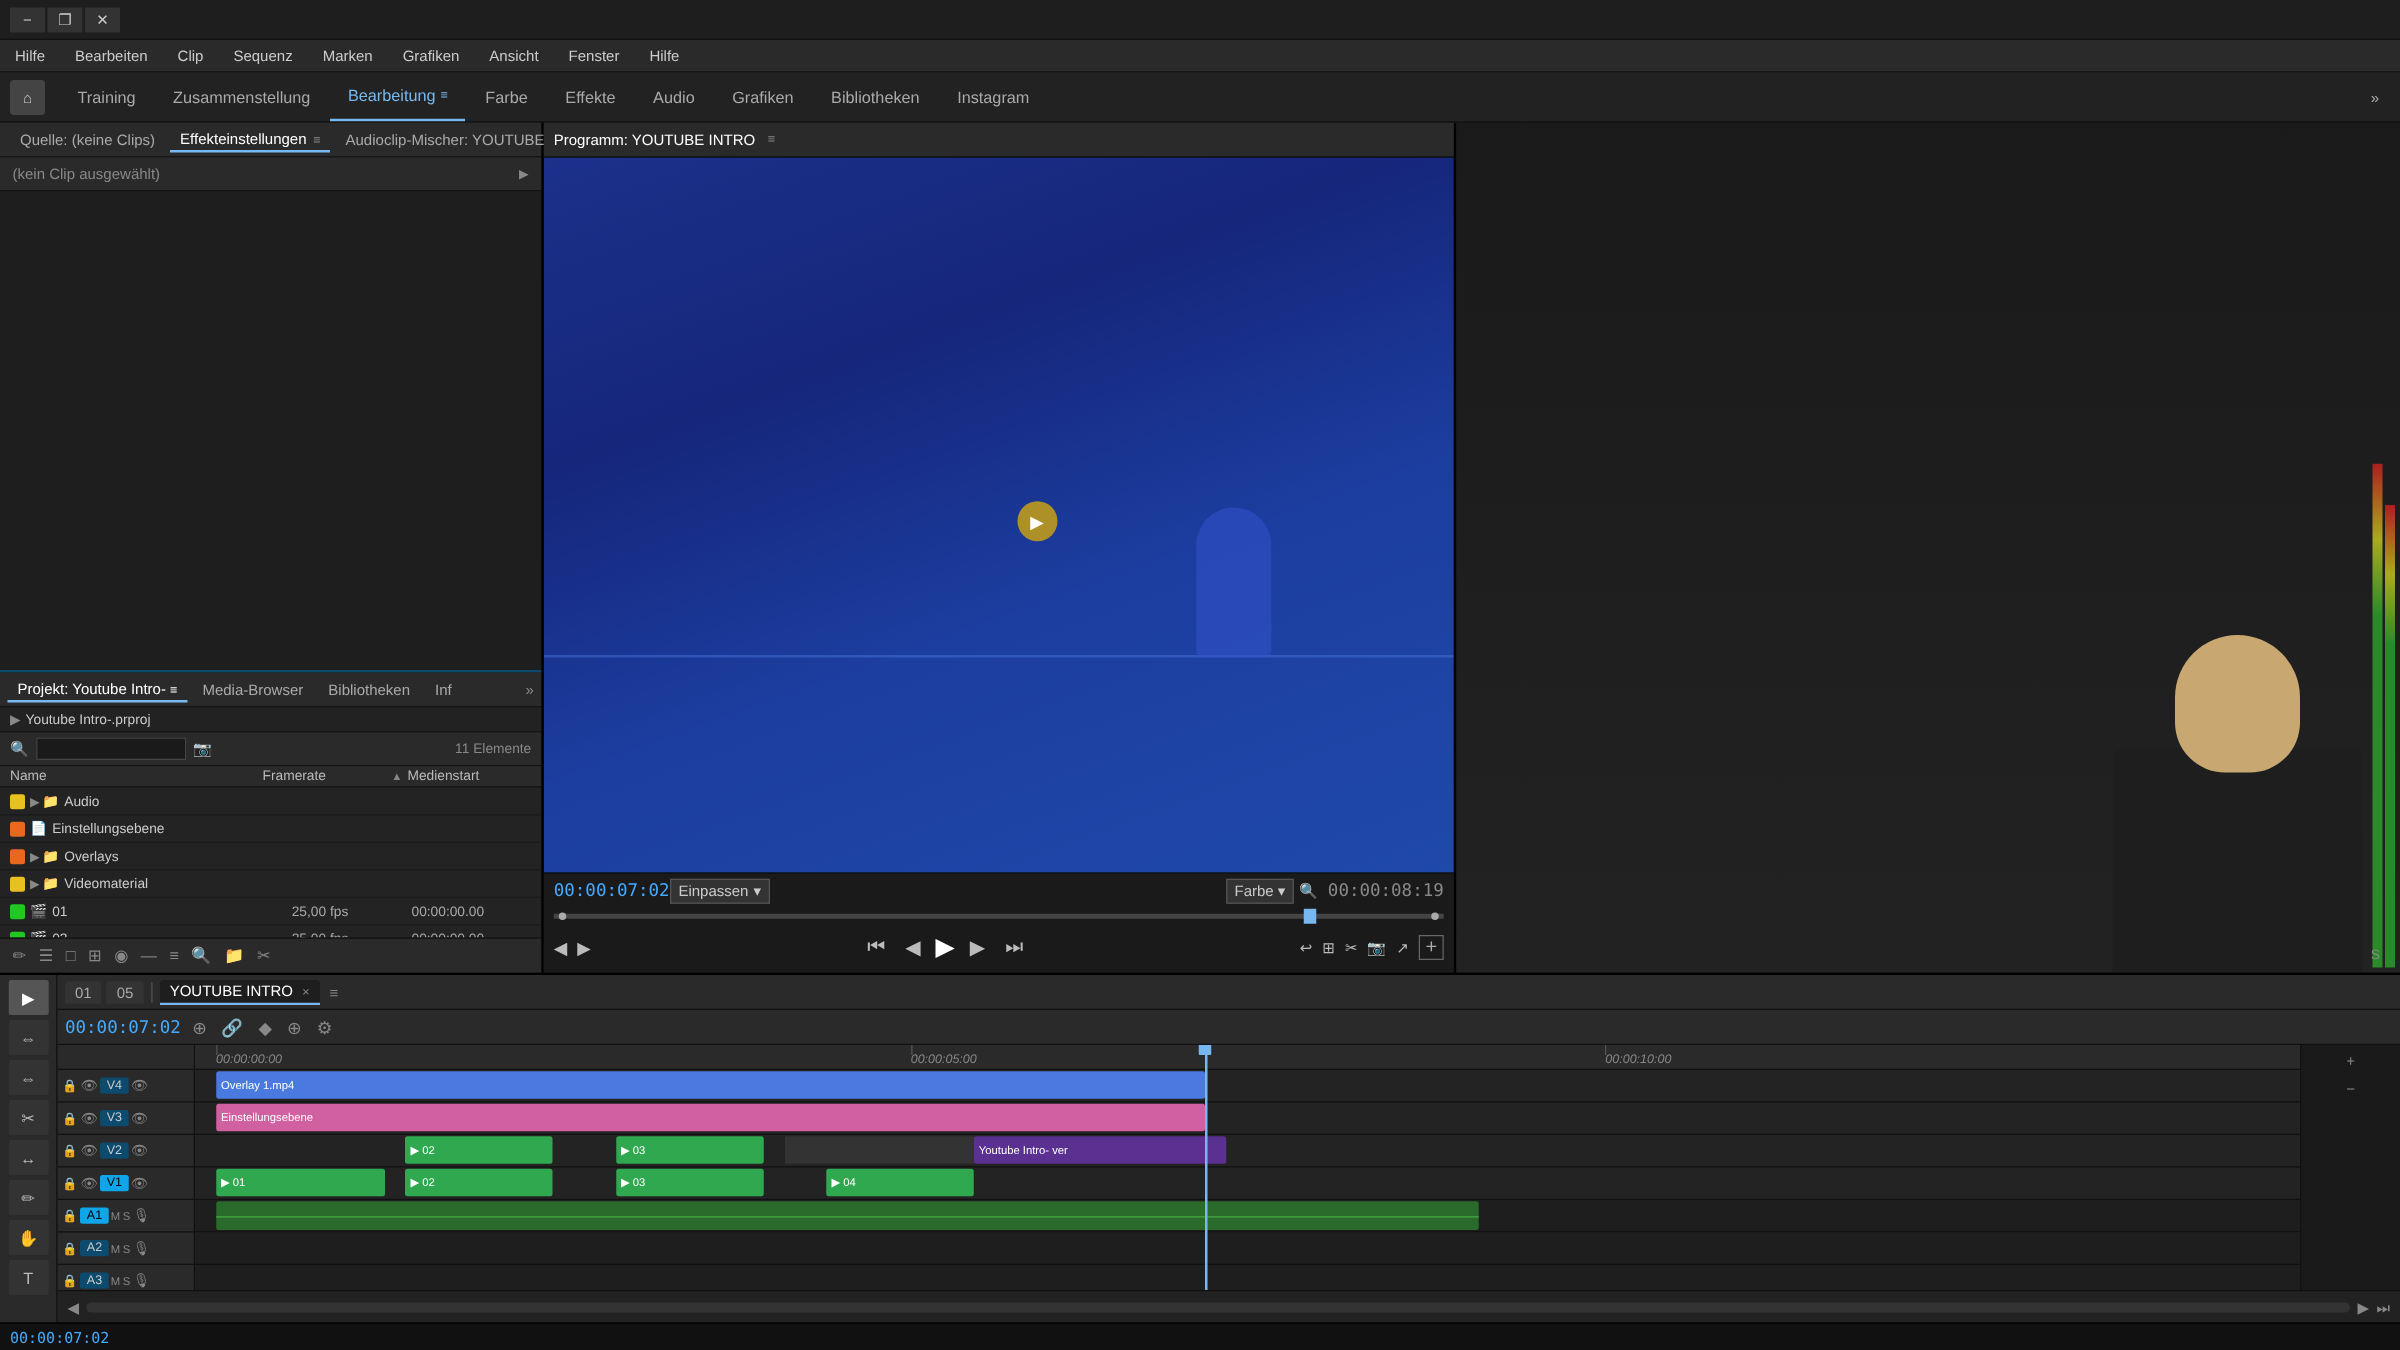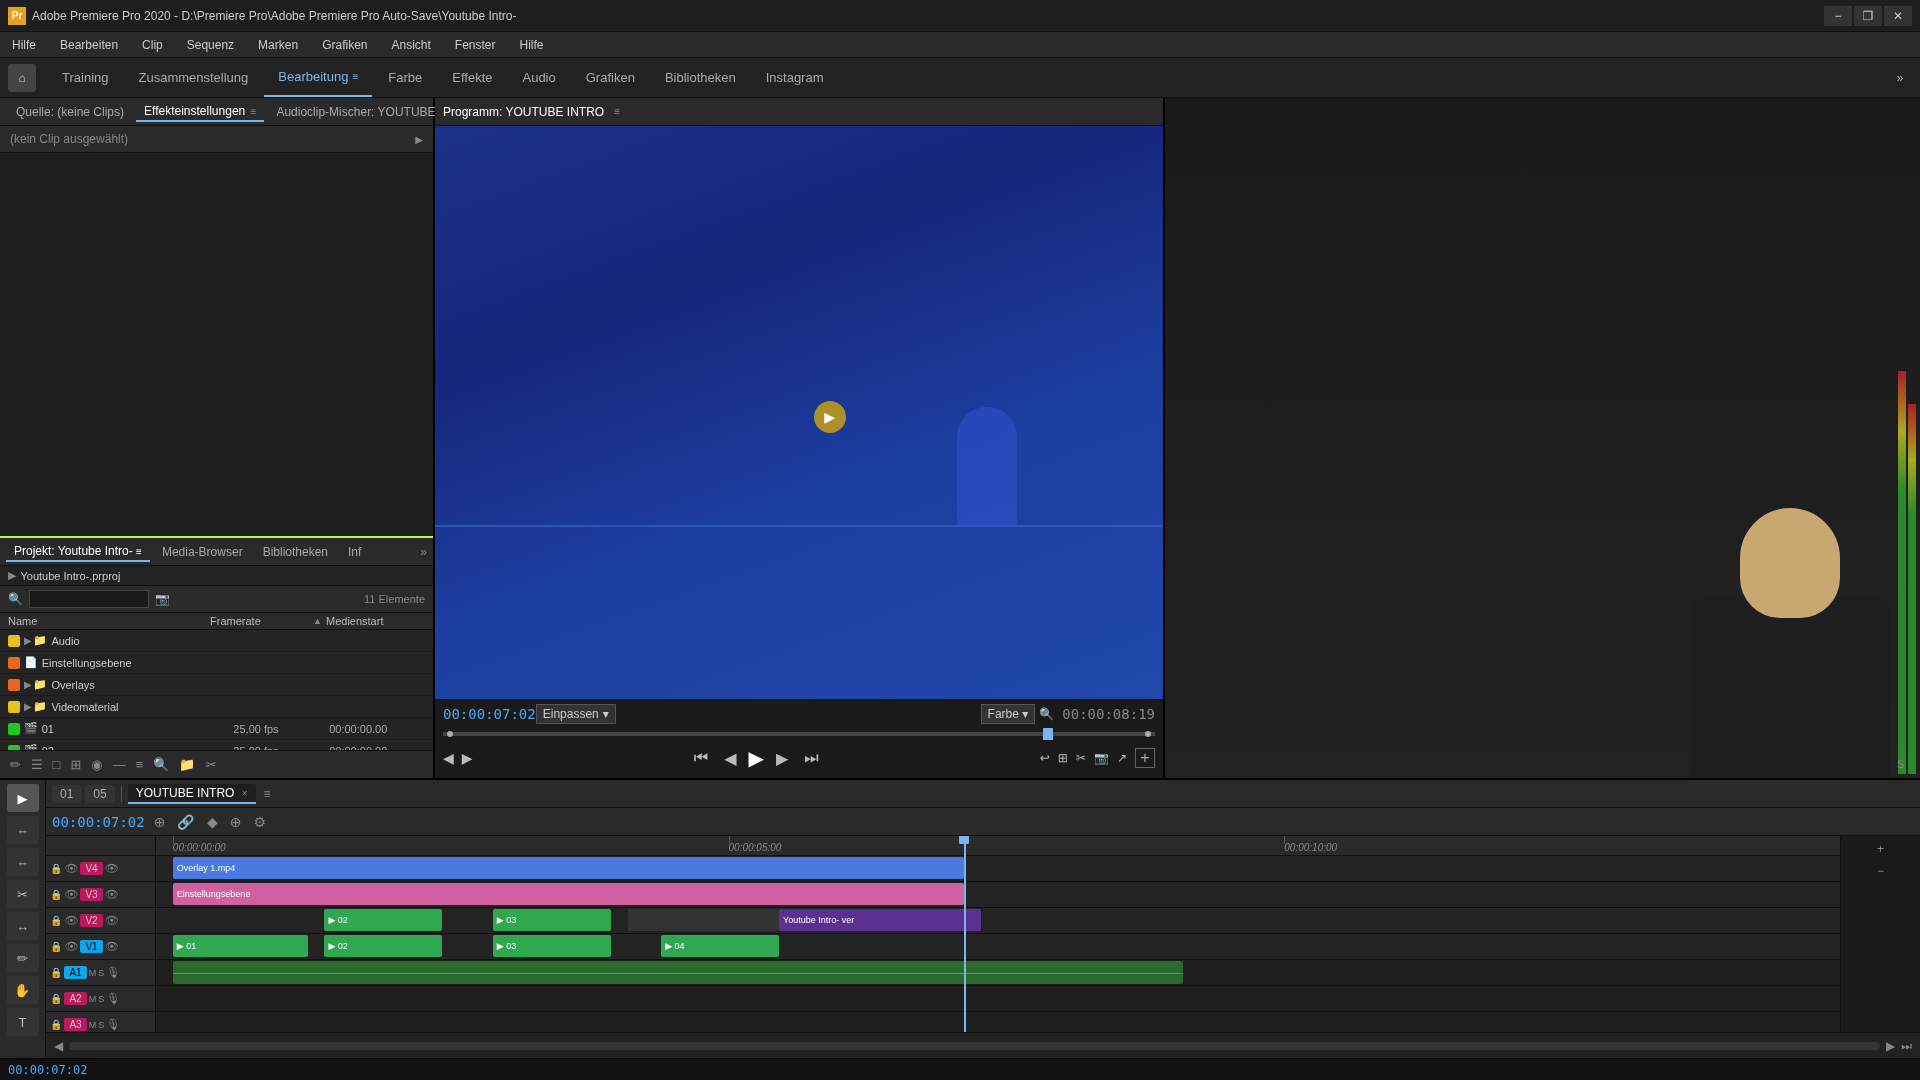--- a/index.html
+++ b/index.html
@@ -463,21 +463,21 @@
       height: 26px;
       display: flex;
       align-items: center;
       padding: 0 4px;
       border-bottom: 1px solid #111;
       gap: 2px;
     }
     .track-lock { color: #666; font-size: 10px; cursor: pointer; }
     .track-visibility { color: #888; font-size: 11px; cursor: pointer; }
     .track-name-badge {
-      background: #be185d;
+      background: #0c4a6e;
       color: #ccc;
       font-size: 10px;
       padding: 1px 5px;
       border-radius: 2px;
       cursor: pointer;
     }
     .track-name-badge.active { background: #0ea5e9; color: #000; }
     .track-mute { color: #888; font-size: 9px; cursor: pointer; }
     .track-solo { color: #888; font-size: 9px; cursor: pointer; }
     .track-mic { color: #888; font-size: 11px; cursor: pointer; }
@@ -693,24 +693,20 @@
       position: relative;
       overflow: hidden;
     }
   </style>
 </head>
 <body>
 
 <div id="app">
 
   <div id="titlebar">
-    <div id="titlebar-left">
-      <div class="adobe-icon">Pr</div>
-      <span>Adobe Premiere Pro 2020 - D:\Premiere Pro\Adobe Premiere Pro Auto-Save\Youtube Intro-</span>
-    </div>
     <div id="titlebar-controls">
       <button>−</button>
       <button>❐</button>
       <button>✕</button>
     </div>
   </div>
 
   <div id="menubar">
     <span>Hilfe</span>
     <span>Bearbeiten</span>
@@ -740,21 +736,21 @@
     </div>
     <div class="workspace-tab-more">»</div>
   </div>
 
   <div id="content-area" style="display:flex; flex-direction:column; flex:1; overflow:hidden;">
 
     <div id="top-content" style="display:flex; flex:1; overflow:hidden; height:calc(100% - 280px);">
 
       <div id="left-column" style="width:435px; display:flex; flex-direction:column; border-right:2px solid #000;">
 
-        <div id="source-panel" style="flex:1; display:flex; flex-direction:column; border-bottom:2px solid #bef264; min-height:0;">
+        <div id="source-panel" style="flex:1; display:flex; flex-direction:column; border-bottom:2px solid #0c4a6e; min-height:0;">
           <div class="panel-tabs">
             <span class="panel-tab">Quelle: (keine Clips)</span>
             <span class="panel-tab active">
               Effekteinstellungen <span class="panel-tab-icon">≡</span>
             </span>
             <span class="panel-tab">Audioclip-Mischer: YOUTUBE INTRO</span>
             <span class="panel-tab">Metadaten</span>
             <span class="panel-menu-btn">≡</span>
           </div>
           <div class="no-clip-label">

